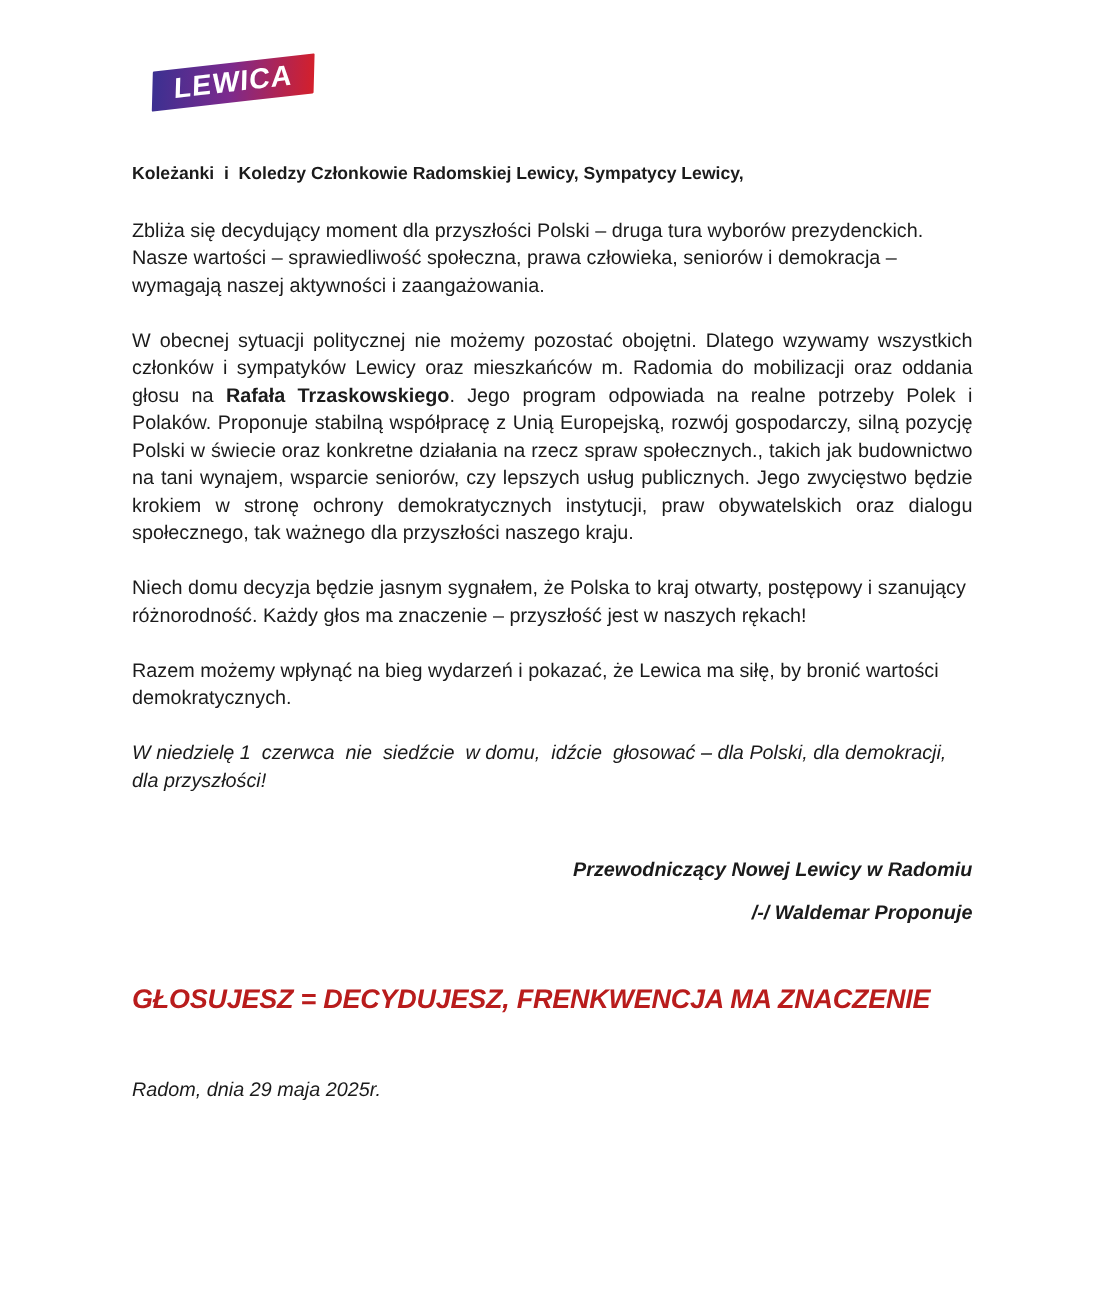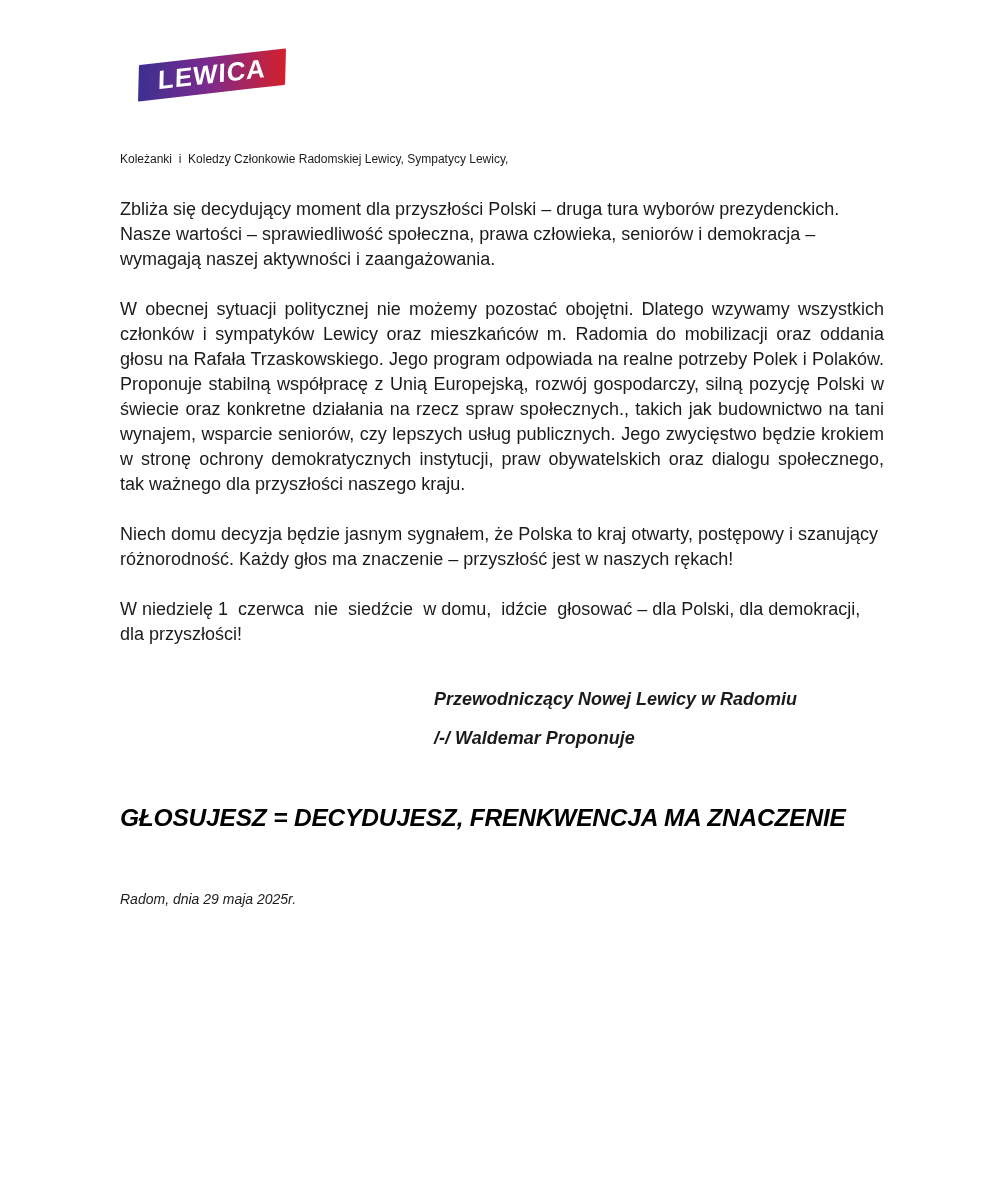--- a/index.html
+++ b/index.html
@@ -35,56 +35,56 @@
     padding-bottom: 2px;
   }
   .heading {
     font-weight: bold;
     font-size: 18px;
     line-height: 28px;
     margin: 0 0 32px 0;
   }
   .heading-line, .salutation-line { white-space: pre-wrap; }
   .salutation {
-    font-weight: normal;
-    font-size: 12px;
+    font-weight: bold;
+    font-size: 16px;
     line-height: 28px;
     margin: 0 0 24px 0;
   }
   .para {
     font-size: 18px;
     line-height: 25px;
     margin: 0 0 25px 0;
   }
   .para.justified { text-align: justify; }
-  .para.prespace { white-space: pre-wrap; }
-  .bold-name { font-weight: normal; }
+  .para.prespace { white-space: pre-wrap; font-style: italic; }
+  .bold-name { font-weight: bold; }
   .signature {
     width: 450px;
-    margin: 40px 0 0 auto;
-    text-align: left;
+    margin: 56px 0 0 auto;
+    text-align: right;
     font-weight: bold;
     font-style: italic;
     font-size: 18px;
     line-height: 25px;
   }
   .signature-name { margin-top: 14px; }
   .slogan {
     margin-top: 50px;
     font-weight: bold;
     font-style: italic;
     font-size: 24.5px;
     letter-spacing: -0.2px;
     line-height: 34px;
     white-space: nowrap;
   }
   .dateline {
     margin-top: 52px;
     font-style: italic;
-    font-size: 14px;
+    font-size: 18px;
     line-height: 25px;
   }
 </style>
 </head>
 <body>
 
 <div class="page" style="color: rgb(27, 27, 27); background: rgb(255, 255, 255);">
 
   <div class="logo-wrap">
     <div class="logo" style="background: linear-gradient(92deg, rgb(59, 48, 145) 0%, rgb(124, 42, 141) 48%, rgb(212, 32, 43) 100%);">
@@ -98,25 +98,26 @@
   <div class="salutation">
     <div class="salutation-line">Koleżanki  i  Koledzy Członkowie Radomskiej Lewicy, Sympatycy Lewicy,</div>
   </div>
 
   <p class="para">Zbliża się decydujący moment dla przyszłości Polski – druga tura wyborów prezydenckich. Nasze wartości – sprawiedliwość społeczna, prawa człowieka, seniorów i demokracja – wymagają naszej aktywności i zaangażowania.</p>
 
   <p class="para justified"><span>W obecnej sytuacji politycznej nie możemy pozostać obojętni. Dlatego wzywamy wszystkich członków i sympatyków Lewicy oraz mieszkańców m. Radomia do mobilizacji oraz oddania głosu na </span><span class="bold-name">Rafała Trzaskowskiego</span><span>. Jego program odpowiada na realne potrzeby Polek i Polaków. Proponuje stabilną współpracę z Unią Europejską, rozwój gospodarczy, silną pozycję Polski w świecie oraz konkretne działania na rzecz spraw społecznych., takich jak budownictwo na tani wynajem, wsparcie seniorów, czy lepszych usług publicznych. Jego zwycięstwo będzie krokiem w stronę ochrony demokratycznych instytucji, praw obywatelskich oraz dialogu społecznego, tak ważnego dla przyszłości naszego kraju.</span></p>
 
   <p class="para">Niech domu decyzja będzie jasnym sygnałem, że Polska to kraj otwarty, postępowy i szanujący różnorodność. Każdy głos ma znaczenie – przyszłość jest w naszych rękach!</p>
 
+  <p class="para">Razem możemy wpłynąć na bieg wydarzeń i pokazać, że Lewica ma siłę, by bronić wartości demokratycznych.</p>
 
   <p class="para prespace">W niedzielę 1  czerwca  nie  siedźcie  w domu,  idźcie  głosować – dla Polski, dla demokracji, dla przyszłości!</p>
 
   <div class="signature">
     <div class="signature-title">Przewodniczący Nowej Lewicy w Radomiu</div>
     <div class="signature-name">/-/ Waldemar Proponuje</div>
   </div>
 
-  <div class="slogan" style="color: #000000;">GŁOSUJESZ = DECYDUJESZ, FRENKWENCJA MA ZNACZENIE</div>
+  <div class="slogan" style="color: #b91c1c;">GŁOSUJESZ = DECYDUJESZ, FRENKWENCJA MA ZNACZENIE</div>
 
   <div class="dateline">Radom, dnia 29 maja 2025r.</div>
 
 </div>
 
 </body></html>

